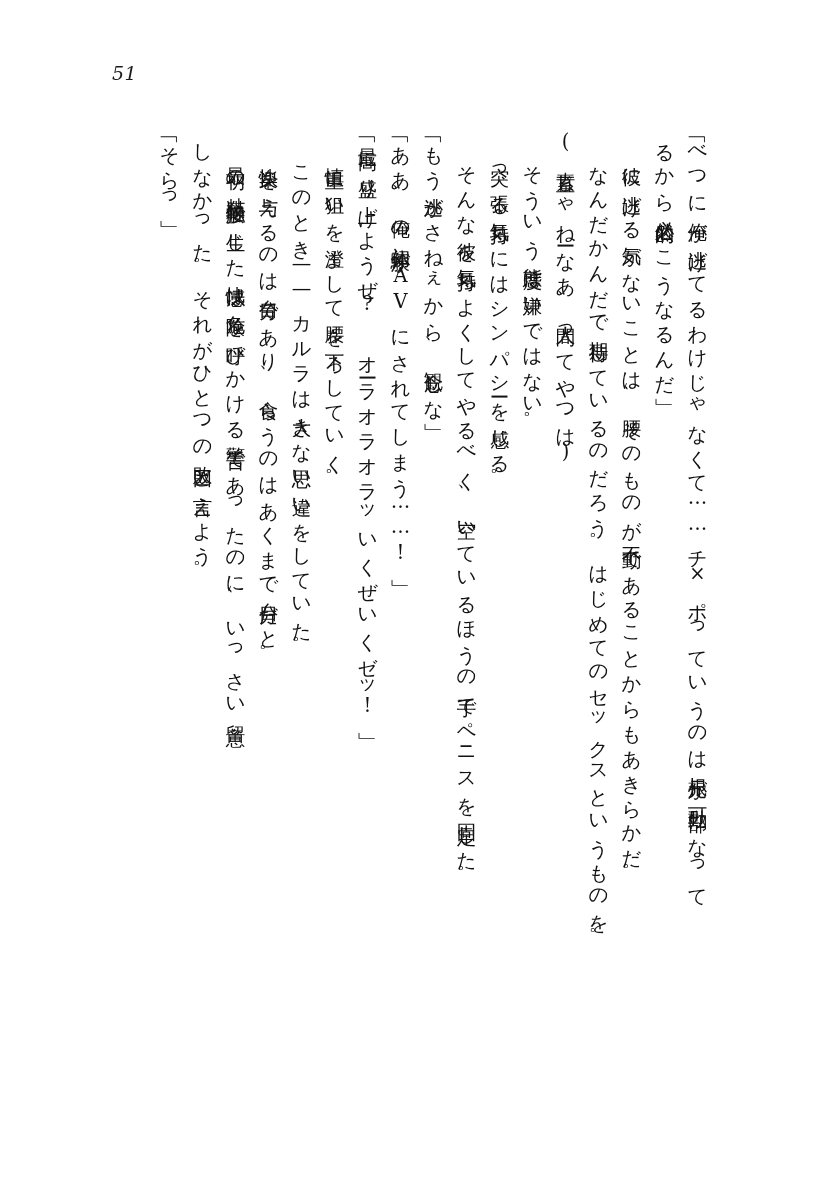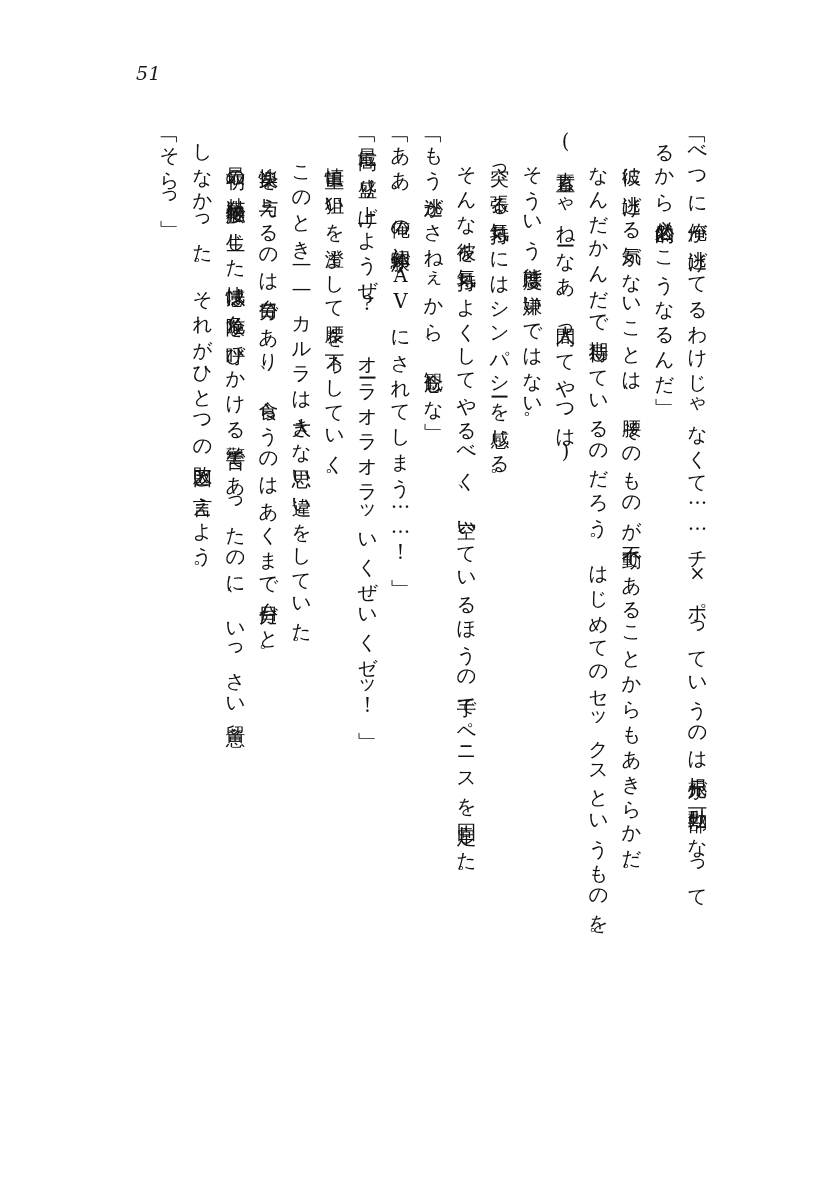--- a/index.html
+++ b/index.html
@@ -12,21 +12,21 @@
     width: 827px;
     height: 1182px;
     background: #ffffff;
     overflow: hidden;
     font-family: "DejaVu Serif", "Liberation Serif", serif;
     color: #111111;
   }
   .page-number {
     position: absolute;
     top: 62px;
-    left: 136px;
+    left: 112px;
     font-family: "DejaVu Serif", "Liberation Serif", serif;
     font-style: italic;
     font-size: 19px;
     color: #1a1a1a;
     letter-spacing: 0.5px;
   }
   .text-block {
     position: absolute;
     top: 130px;
     right: 120px;

